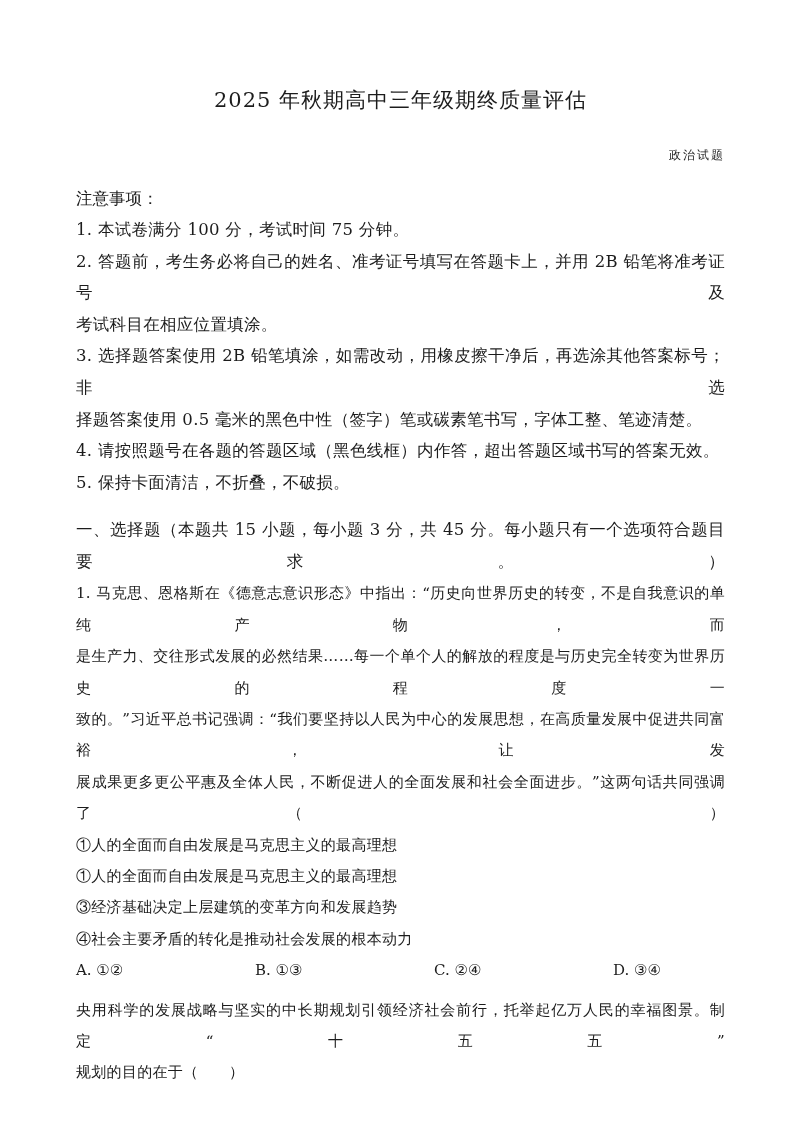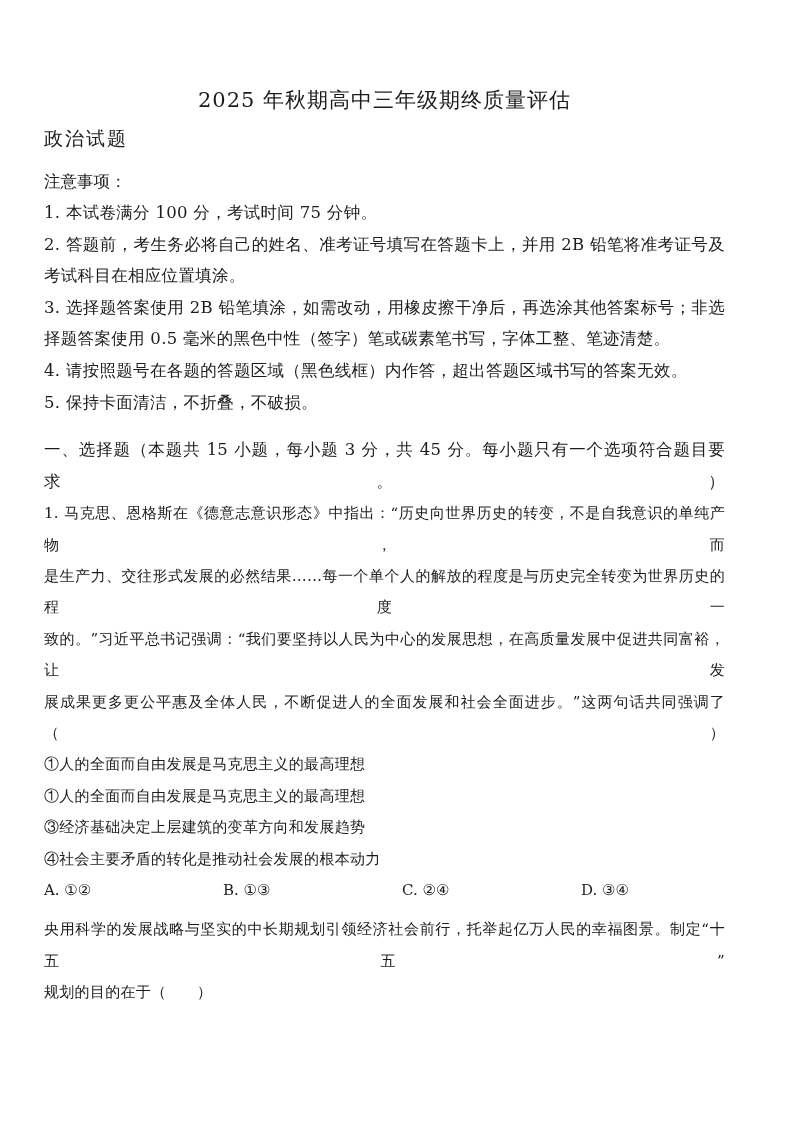--- a/index.html
+++ b/index.html
@@ -9,36 +9,36 @@
     width: 793px;
     height: 1122px;
     overflow: hidden;
     font-family: "DejaVu Serif", "Liberation Serif", serif;
     color: #1c1c1c;
   }
   .page {
     box-sizing: border-box;
     width: 793px;
     height: 1122px;
-    padding: 84px 68px 0 44px;
+    padding: 84px 68px 0 76px;
   }
   .title {
     font-size: 21px;
     line-height: 32px;
     font-weight: 400;
     text-align: center;
     margin: 0;
     letter-spacing: 1px;
   }
   .subtitle {
-    font-size: 19px;
+    font-size: 12px;
     line-height: 30px;
     font-weight: 400;
-    text-align: left;
-    margin: 7px 0 0 0;
+    text-align: right;
+    margin: 24px 0 0 0;
     letter-spacing: 2px;
   }
   .notice-heading {
     font-size: 16.5px;
     line-height: 30px;
     margin-top: 14px;
   }
   .n-line {
     font-size: 16.5px;
     line-height: 31.6px;

